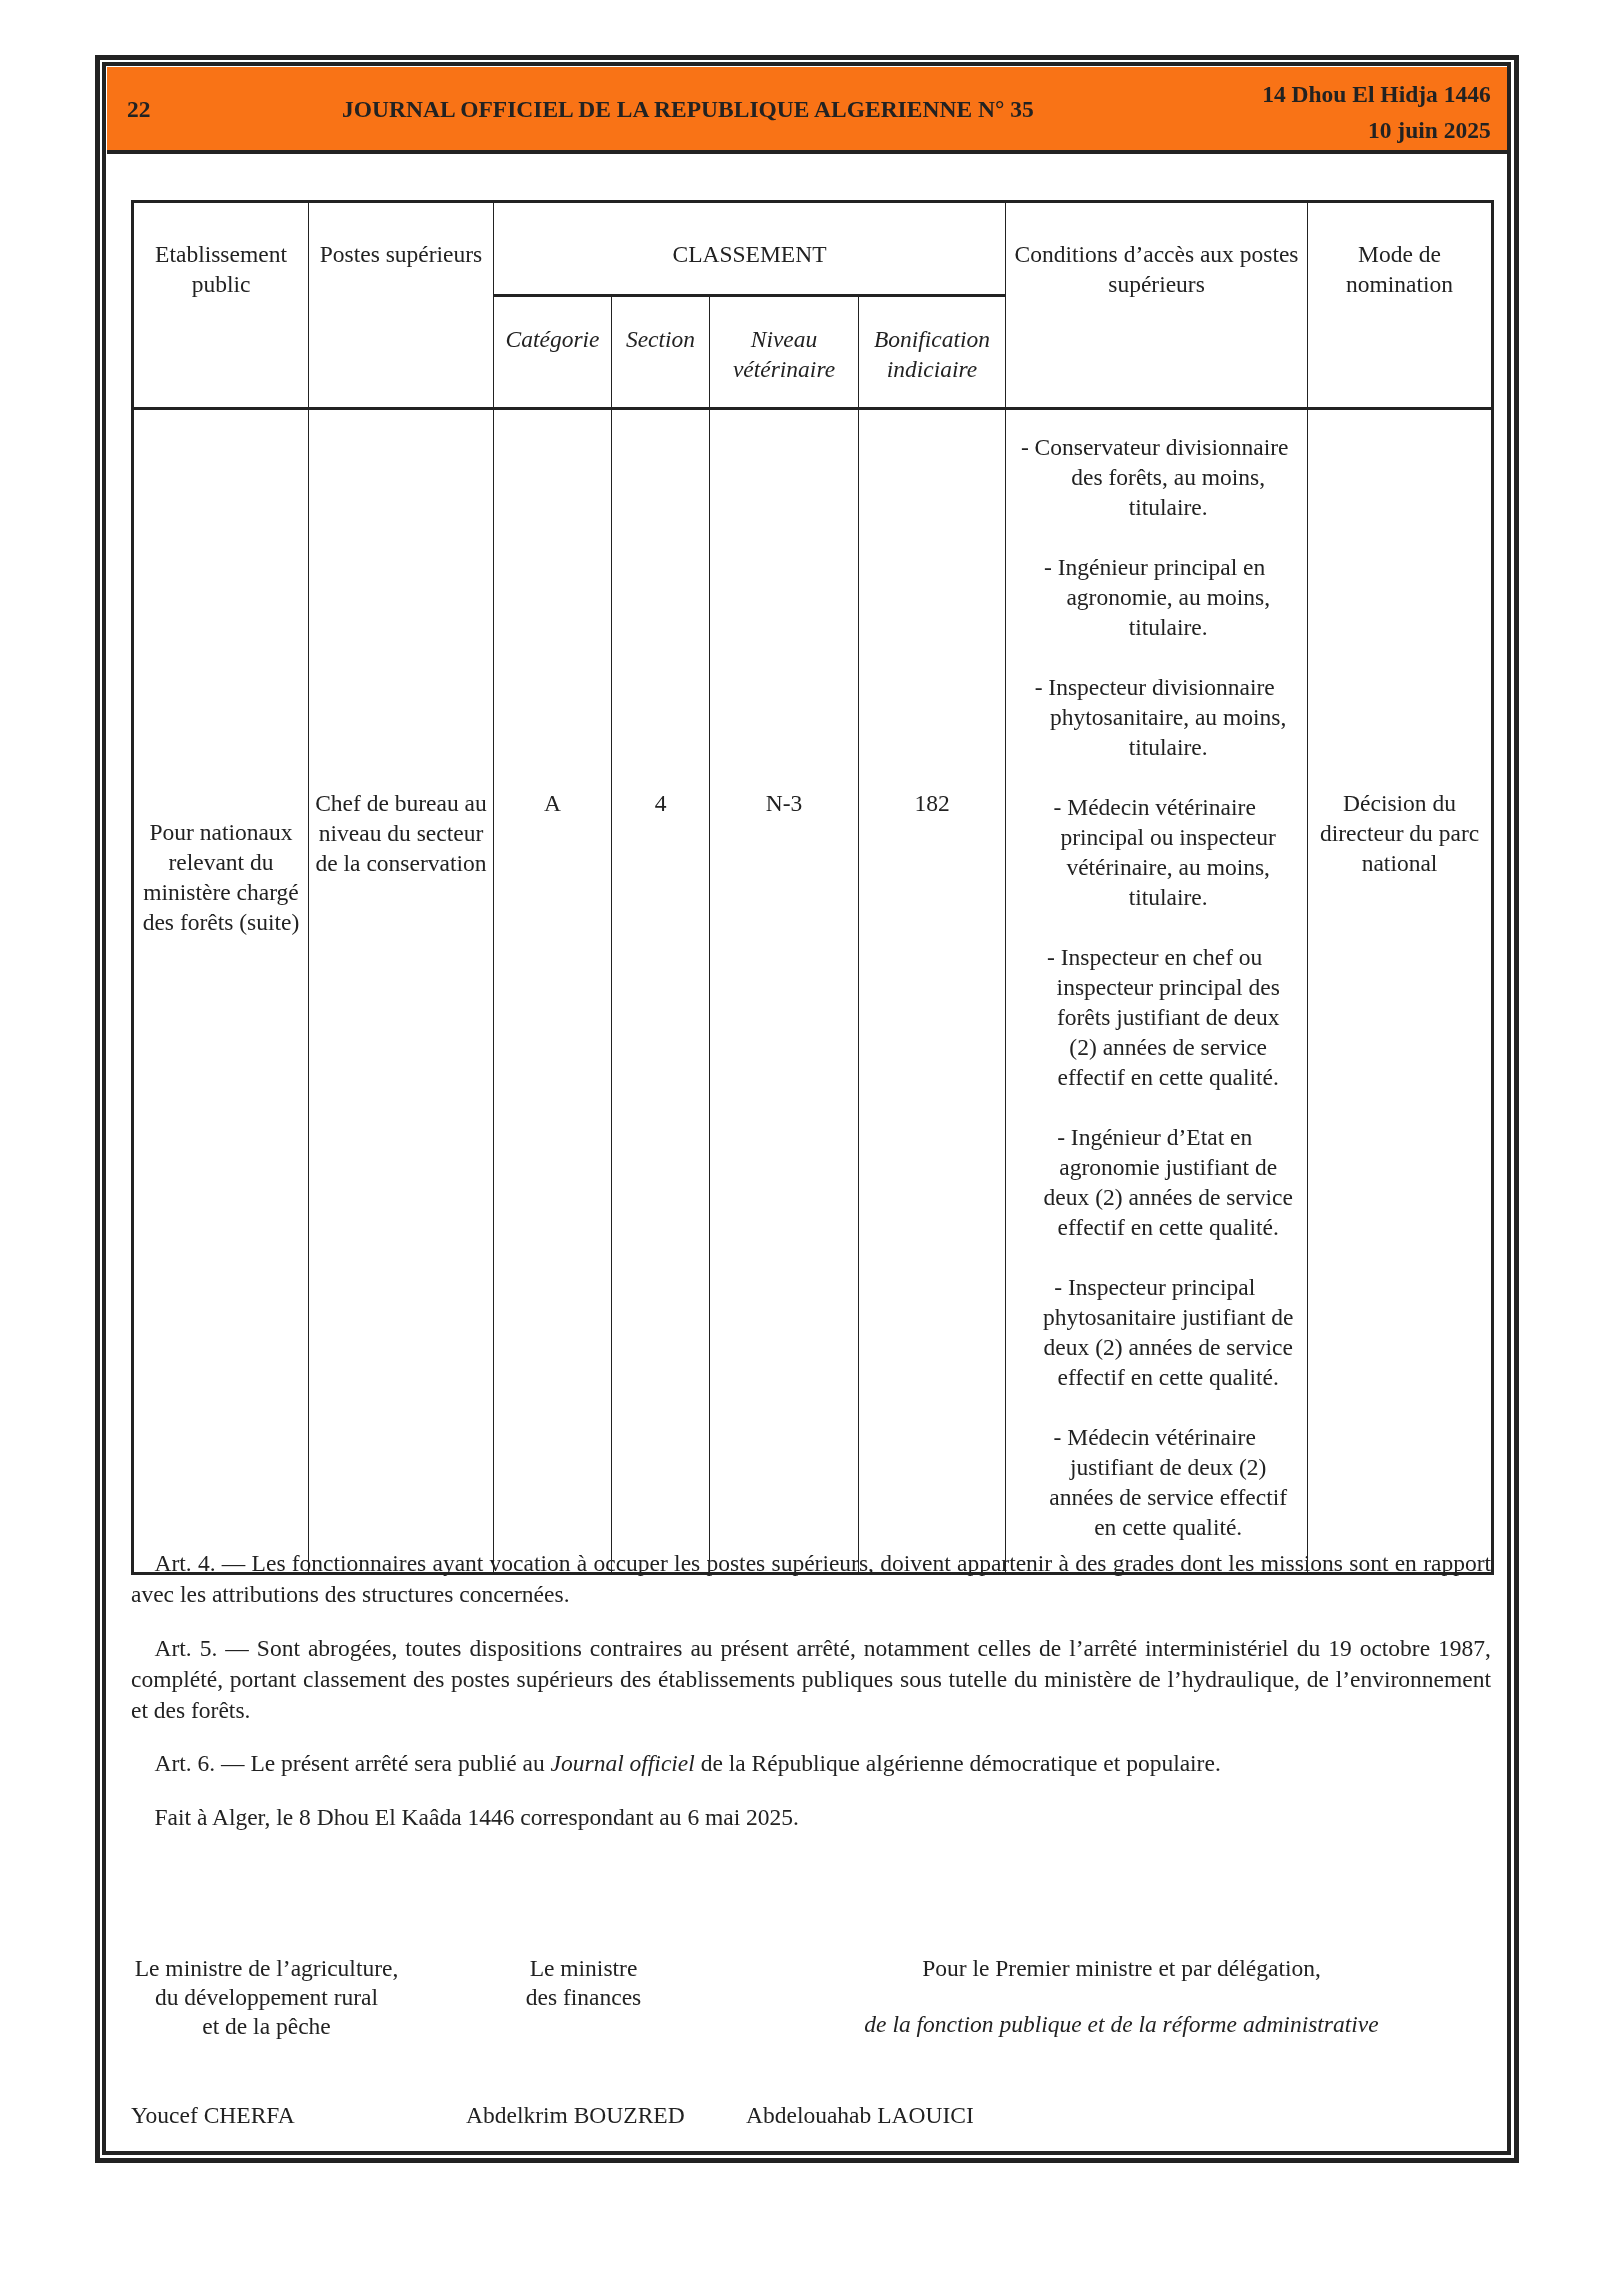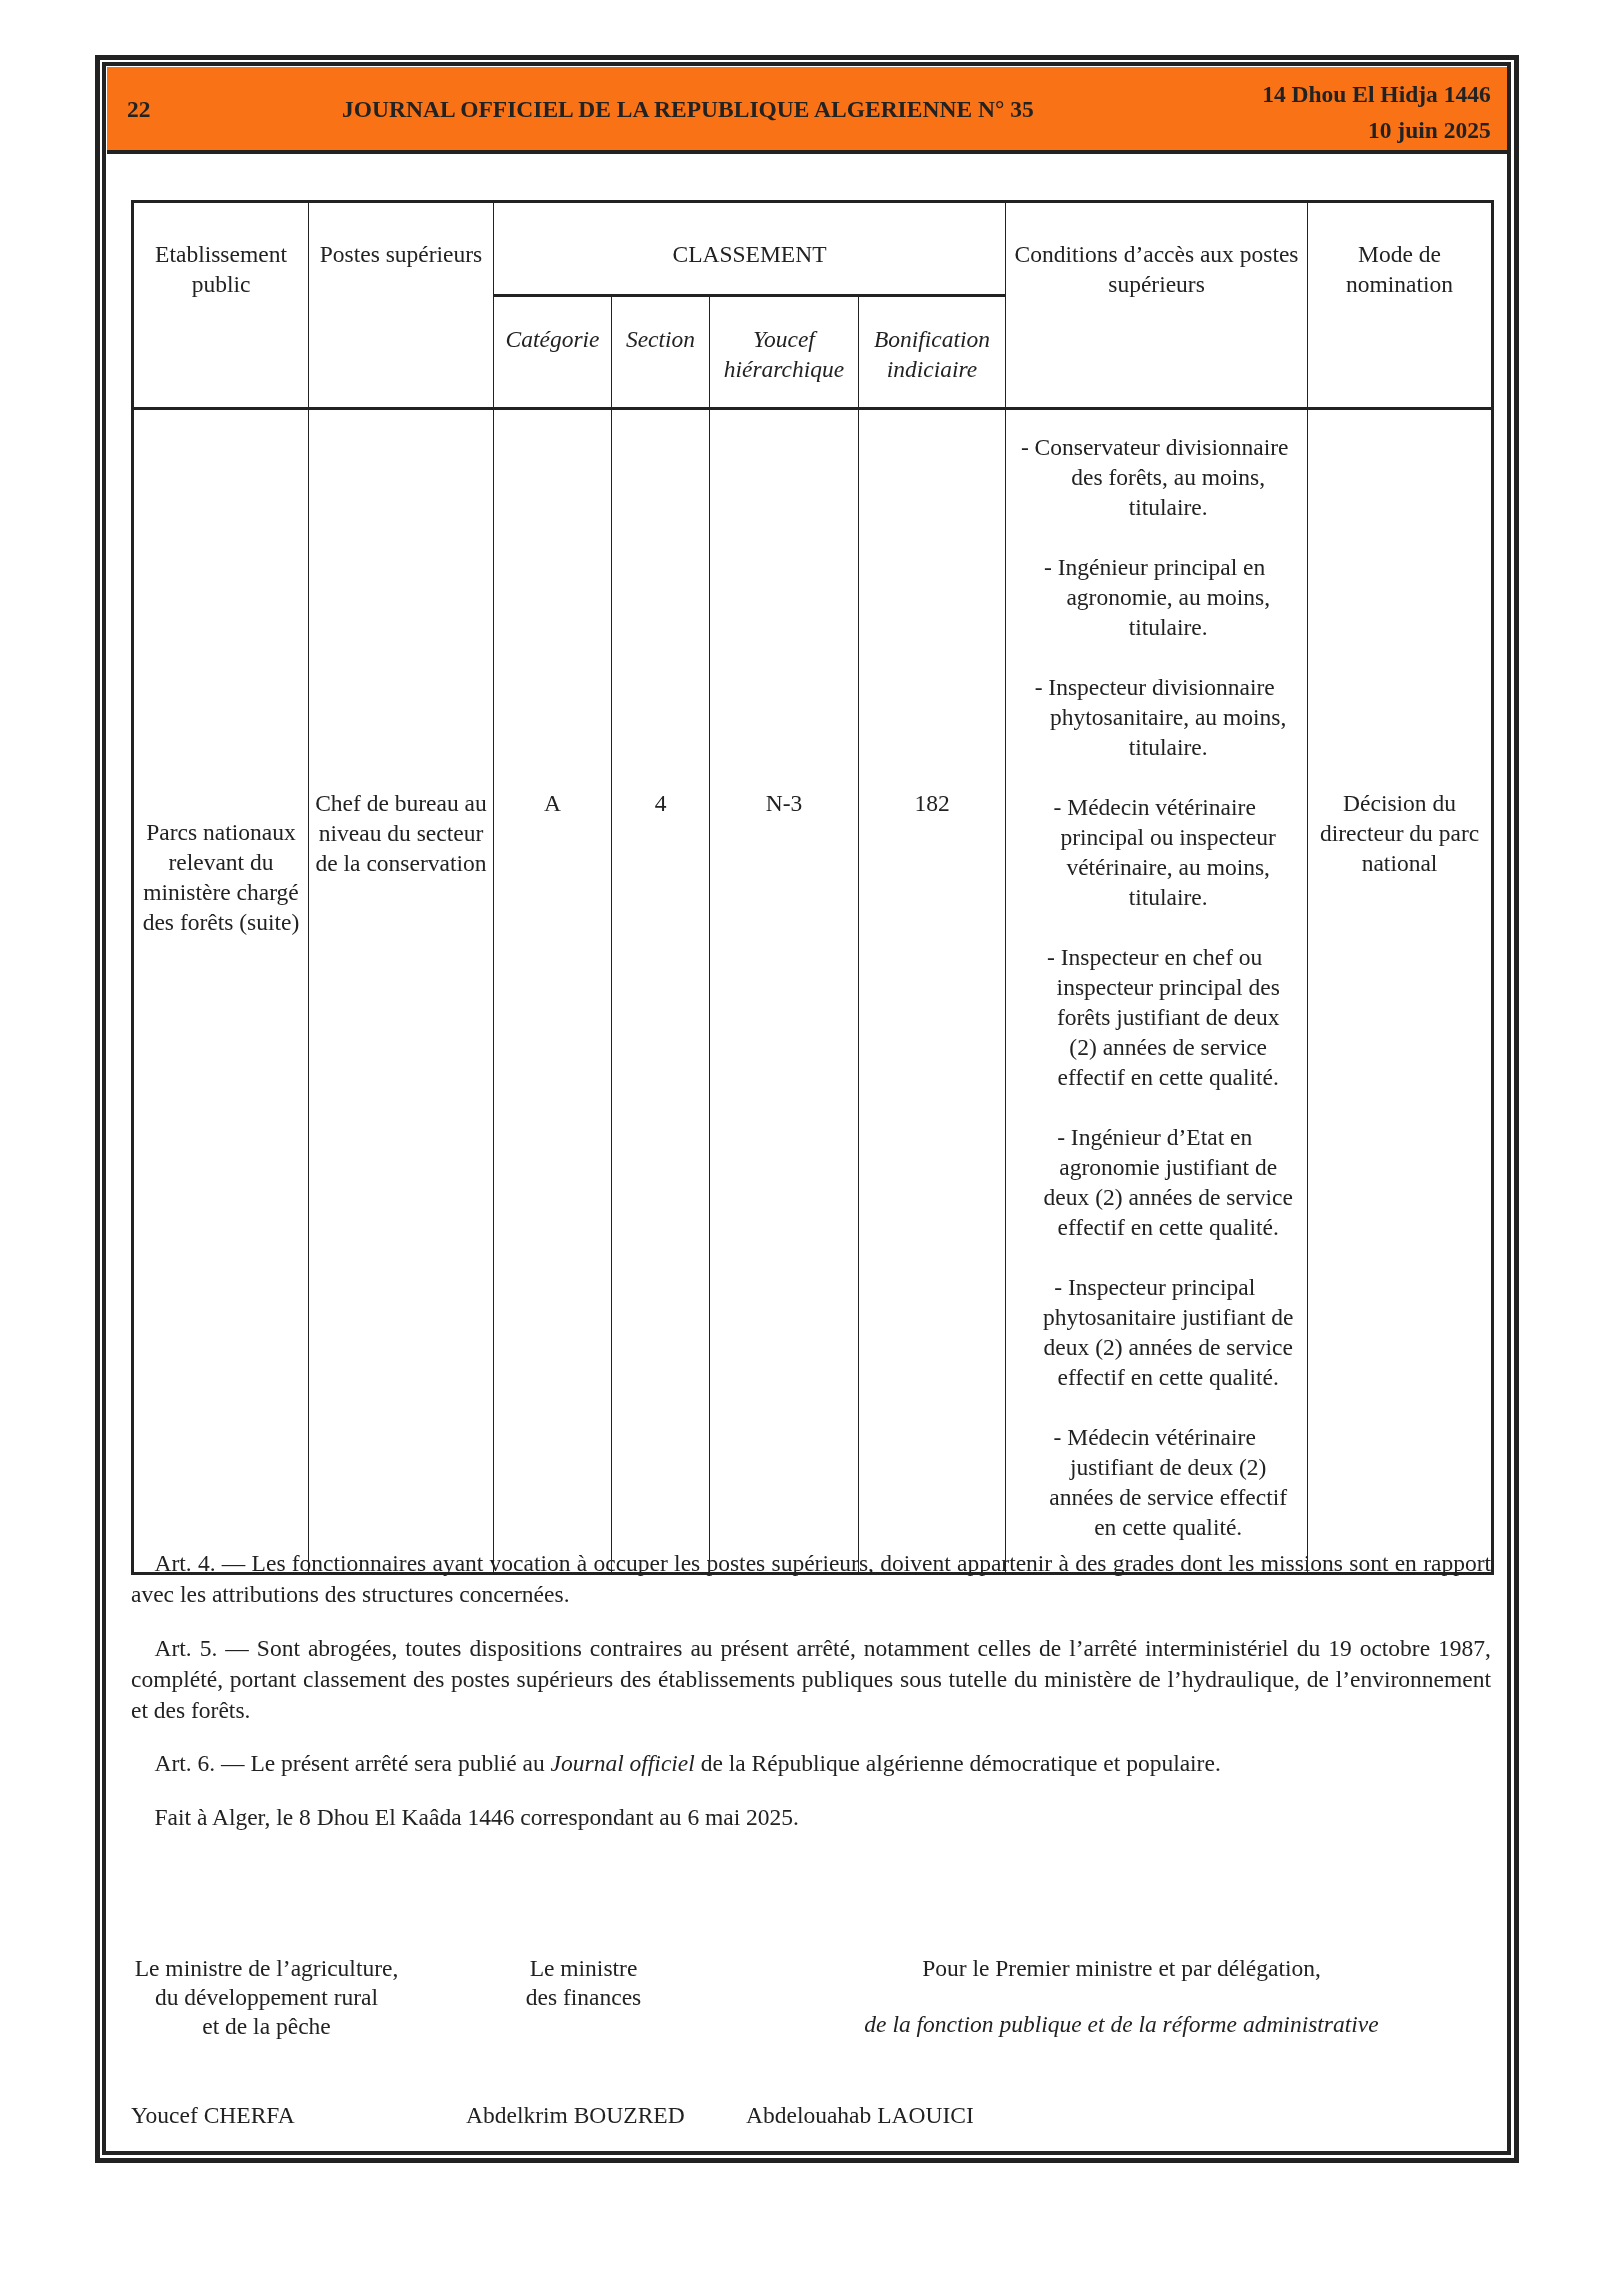--- a/index.html
+++ b/index.html
@@ -87,25 +87,25 @@
       <tr class="head-top" style="height:94px">
     <th rowspan="2">Etablissement public</th>
     <th rowspan="2">Postes supérieurs</th>
     <th colspan="4" class="classement-group">CLASSEMENT</th>
     <th rowspan="2">Conditions d’accès aux postes supérieurs</th>
     <th rowspan="2">Mode de nomination</th>
   </tr>
   <tr class="sub-head" style="height:113px">
     <th>Catégorie</th>
     <th>Section</th>
-    <th>Youcef hiérarchique</th>
+    <th>Niveau vétérinaire</th>
     <th>Bonification indiciaire</th>
   </tr>
   <tr class="data-row">
-    <td class="etab-cell">Parcs nationaux relevant du ministère chargé des forêts (suite)</td>
+    <td class="etab-cell">Pour nationaux relevant du ministère chargé des forêts (suite)</td>
     <td class="poste-cell">Chef de bureau au niveau du secteur de la conservation</td>
     <td class="valcell">A</td>
     <td class="valcell">4</td>
     <td class="valcell">N-3</td>
     <td class="valcell">182</td>
     <td class="cond-list">
       <div class="cond-item">- Conservateur divisionnaire des forêts, au moins, titulaire.</div>
       <div class="cond-item">- Ingénieur principal en agronomie, au moins, titulaire.</div>
       <div class="cond-item">- Inspecteur divisionnaire phytosanitaire, au moins, titulaire.</div>
       <div class="cond-item">- Médecin vétérinaire principal ou inspecteur vétérinaire, au moins, titulaire.</div>

